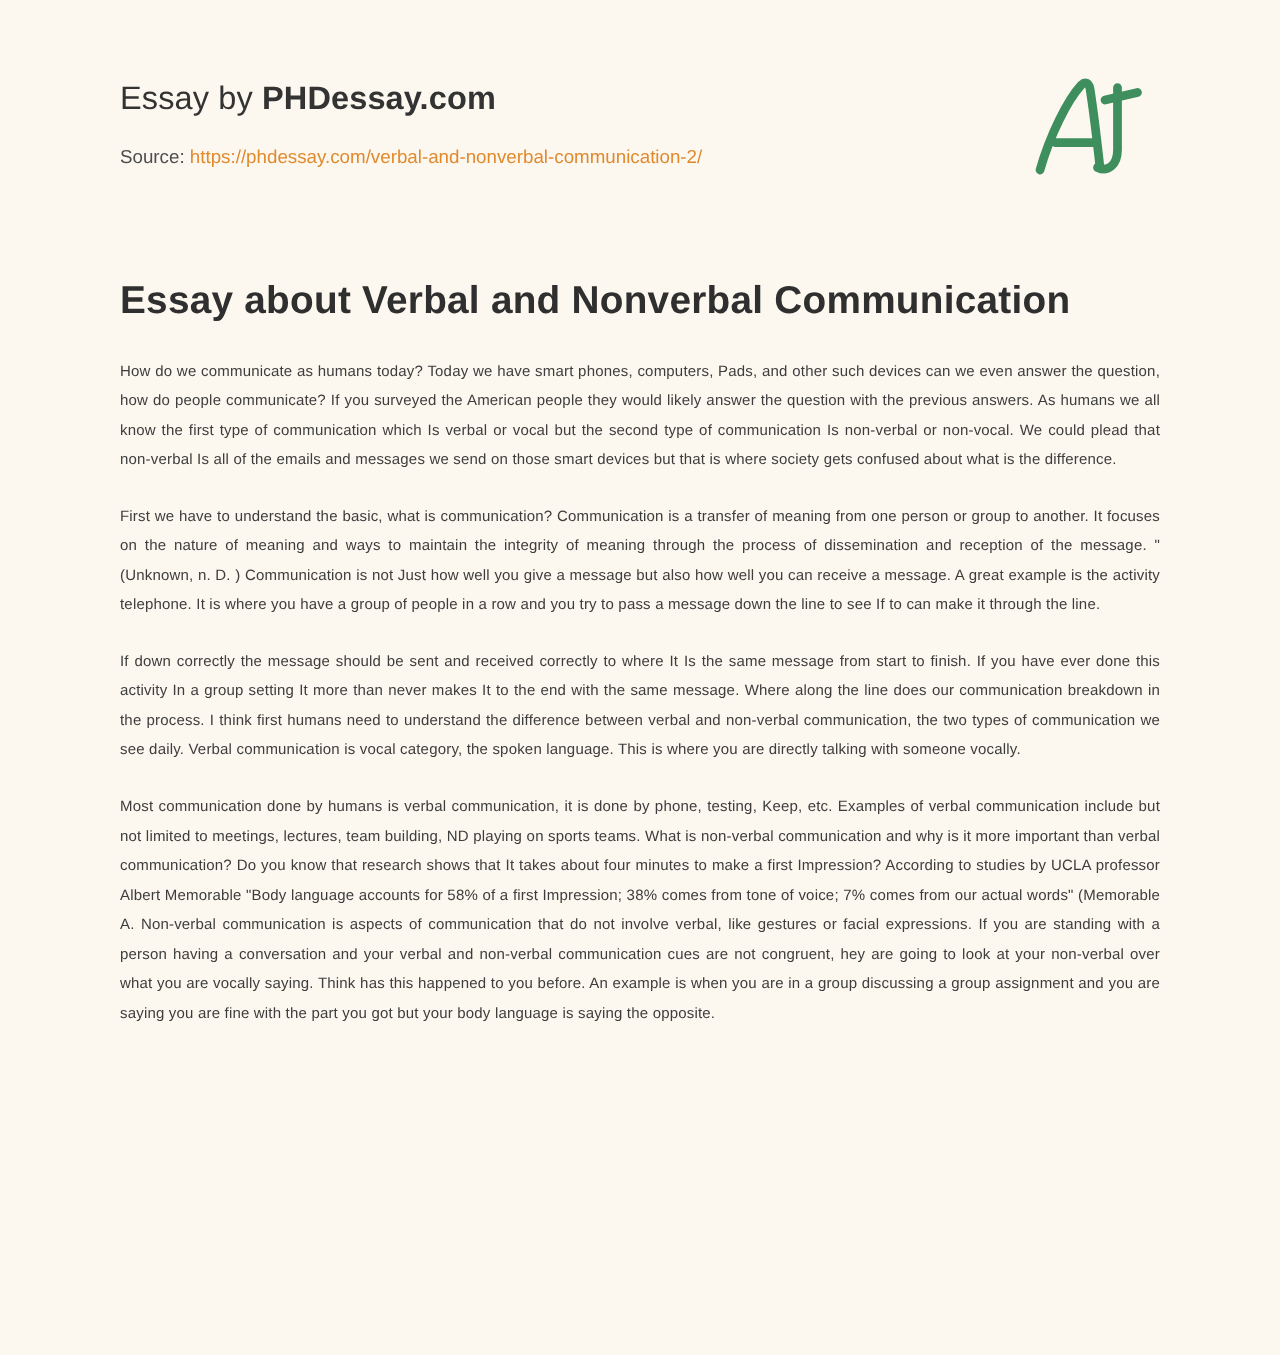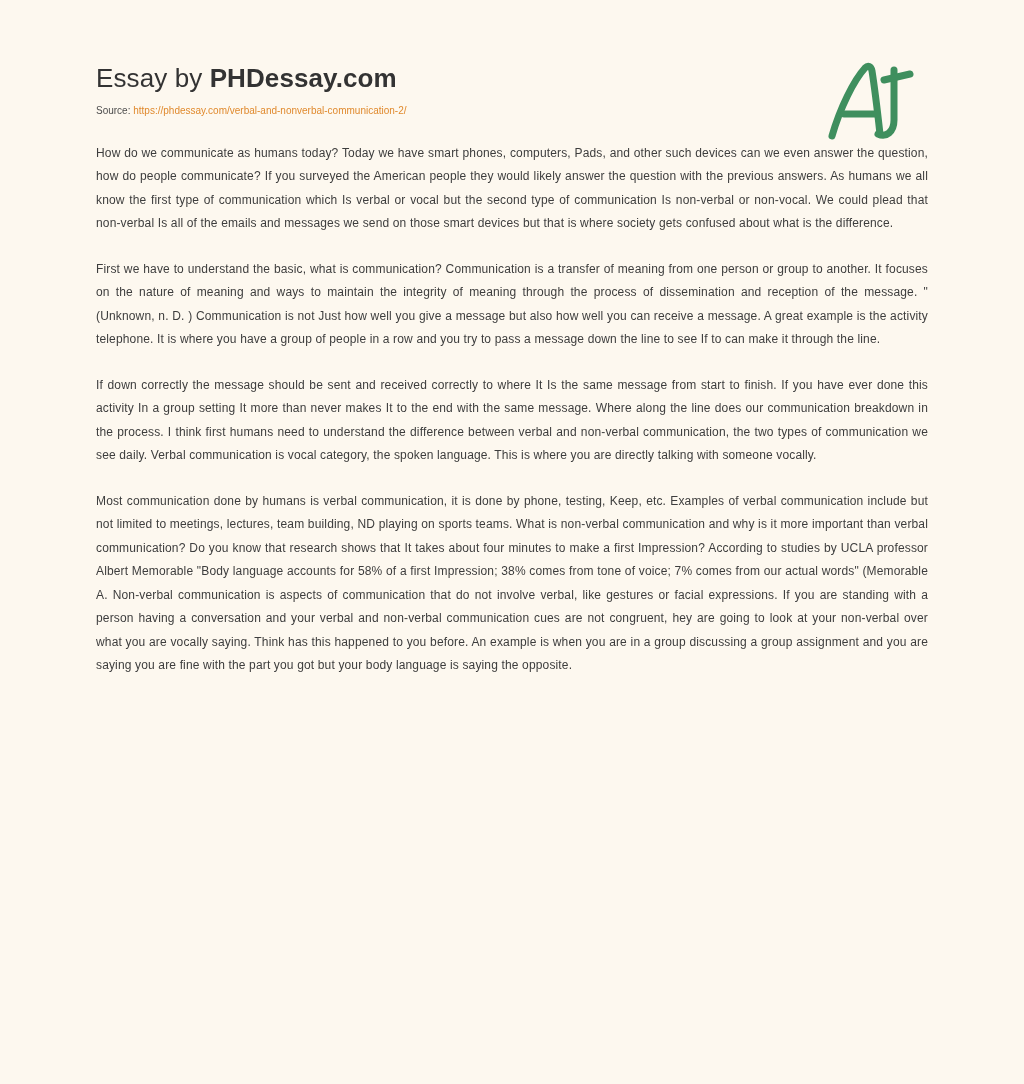--- a/index.html
+++ b/index.html
@@ -40,22 +40,22 @@
   }
   .brandline .by {
     font-weight: normal;
     color: #333333;
   }
   .brandline .site {
     font-weight: bold;
     color: #333333;
   }
   .sourceline {
-    margin-top: 10px;
-    font-size: 10px;
+    margin-top: 22px;
+    font-size: 15px;
     color: #4d4d4d;
   }
   .sourceline .label {
     color: #4d4d4d;
   }
   .sourceline a {
     color: #e08a2e;
     text-decoration: none;
     word-break: break-all;
   }
@@ -112,20 +112,21 @@
         <g fill="none" stroke="#3f8f5e" stroke-width="7" stroke-linecap="round" stroke-linejoin="round">
           <path d="M14 78 C22 50, 36 22, 47 10 C50 7, 53 8, 54 13 C57 32, 60 58, 62 76"></path>
           <path d="M26 56 L58 56"></path>
           <path d="M76 12 L76 62 C76 74, 68 80, 60 76"></path>
           <path d="M66 22 L92 16"></path>
         </g>
       </svg>
     </div>
   </div>
 
+  <h1 class="title">Essay about Verbal and Nonverbal Communication</h1>
 
   <div class="body-copy">
     <p>How do we communicate as humans today? Today we have smart phones, computers, Pads, and other such devices can we even answer the question, how do people communicate? If you surveyed the American people they would likely answer the question with the previous answers. As humans we all know the first type of communication which Is verbal or vocal but the second type of communication Is non-verbal or non-vocal. We could plead that non-verbal Is all of the emails and messages we send on those smart devices but that is where society gets confused about what is the difference.</p>
     <p>First we have to understand the basic, what is communication? Communication is a transfer of meaning from one person or group to another. It focuses on the nature of meaning and ways to maintain the integrity of meaning through the process of dissemination and reception of the message. " (Unknown, n. D. ) Communication is not Just how well you give a message but also how well you can receive a message. A great example is the activity telephone. It is where you have a group of people in a row and you try to pass a message down the line to see If to can make it through the line.</p>
     <p>If down correctly the message should be sent and received correctly to where It Is the same message from start to finish. If you have ever done this activity In a group setting It more than never makes It to the end with the same message. Where along the line does our communication breakdown in the process. I think first humans need to understand the difference between verbal and non-verbal communication, the two types of communication we see daily. Verbal communication is vocal category, the spoken language. This is where you are directly talking with someone vocally.</p>
     <p>Most communication done by humans is verbal communication, it is done by phone, testing, Keep, etc. Examples of verbal communication include but not limited to meetings, lectures, team building, ND playing on sports teams. What is non-verbal communication and why is it more important than verbal communication? Do you know that research shows that It takes about four minutes to make a first Impression? According to studies by UCLA professor Albert Memorable "Body language accounts for 58% of a first Impression; 38% comes from tone of voice; 7% comes from our actual words" (Memorable A. Non-verbal communication is aspects of communication that do not involve verbal, like gestures or facial expressions. If you are standing with a person having a conversation and your verbal and non-verbal communication cues are not congruent, hey are going to look at your non-verbal over what you are vocally saying. Think has this happened to you before. An example is when you are in a group discussing a group assignment and you are saying you are fine with the part you got but your body language is saying the opposite.</p>
 
   </div>
 
 </div>

